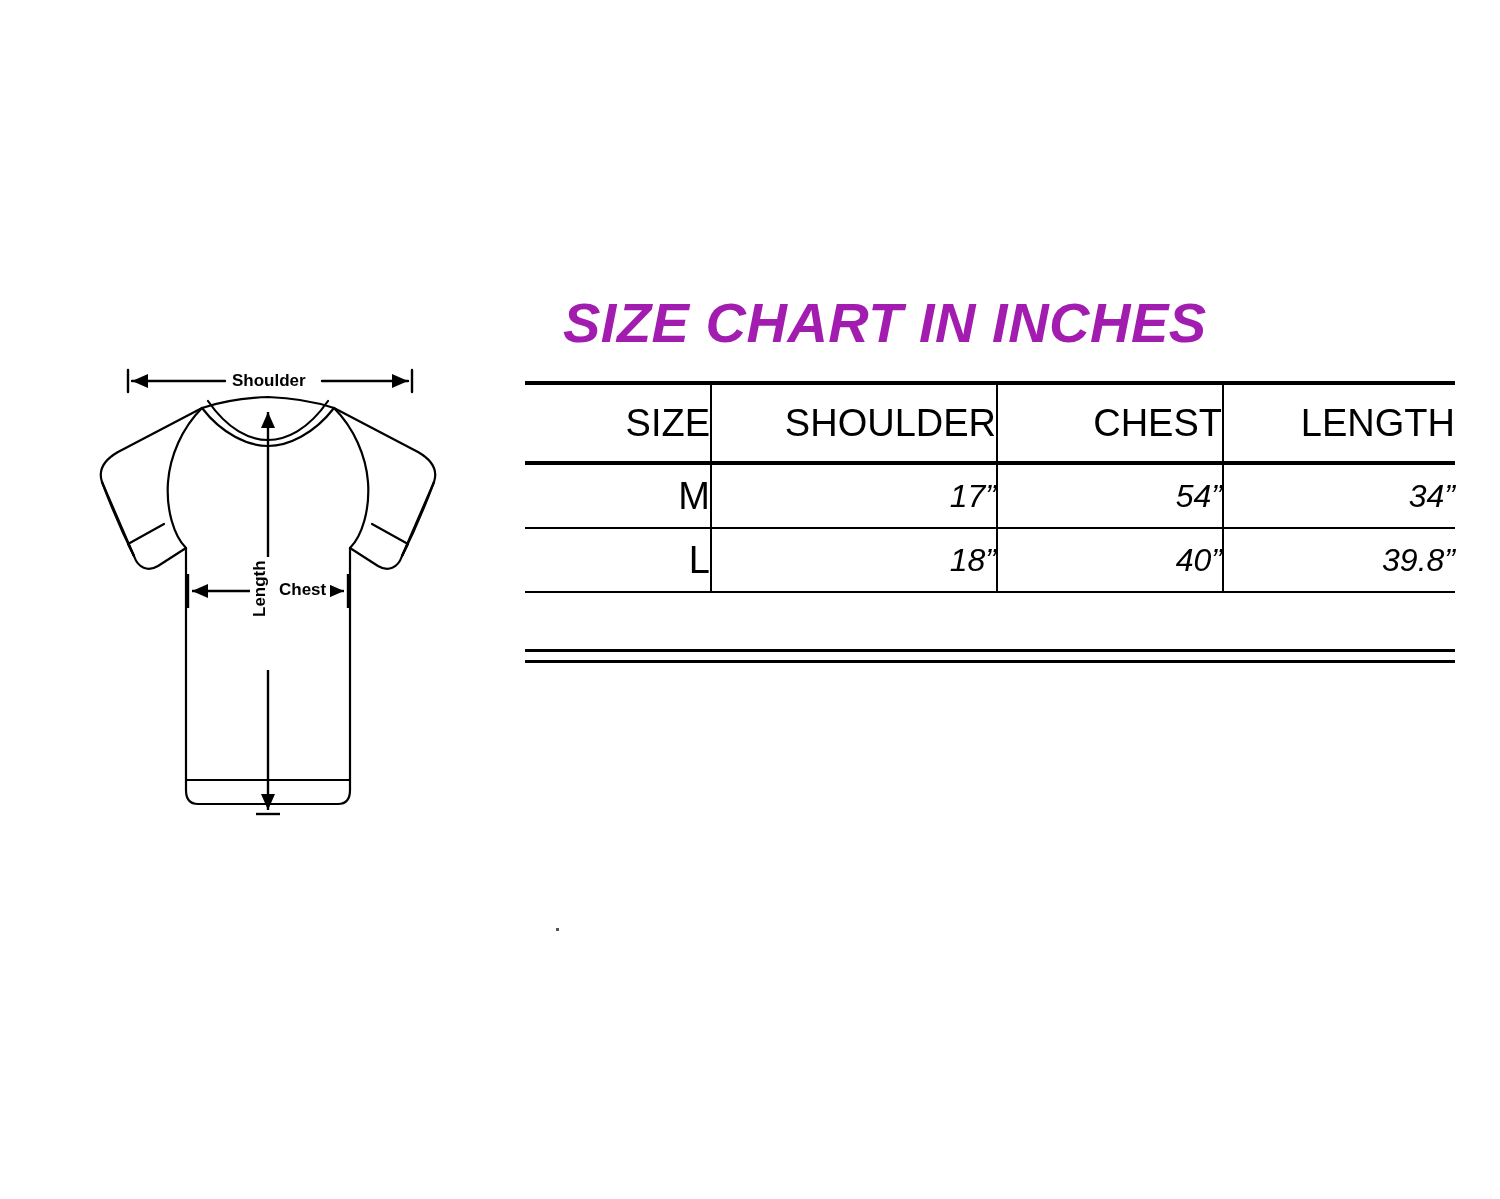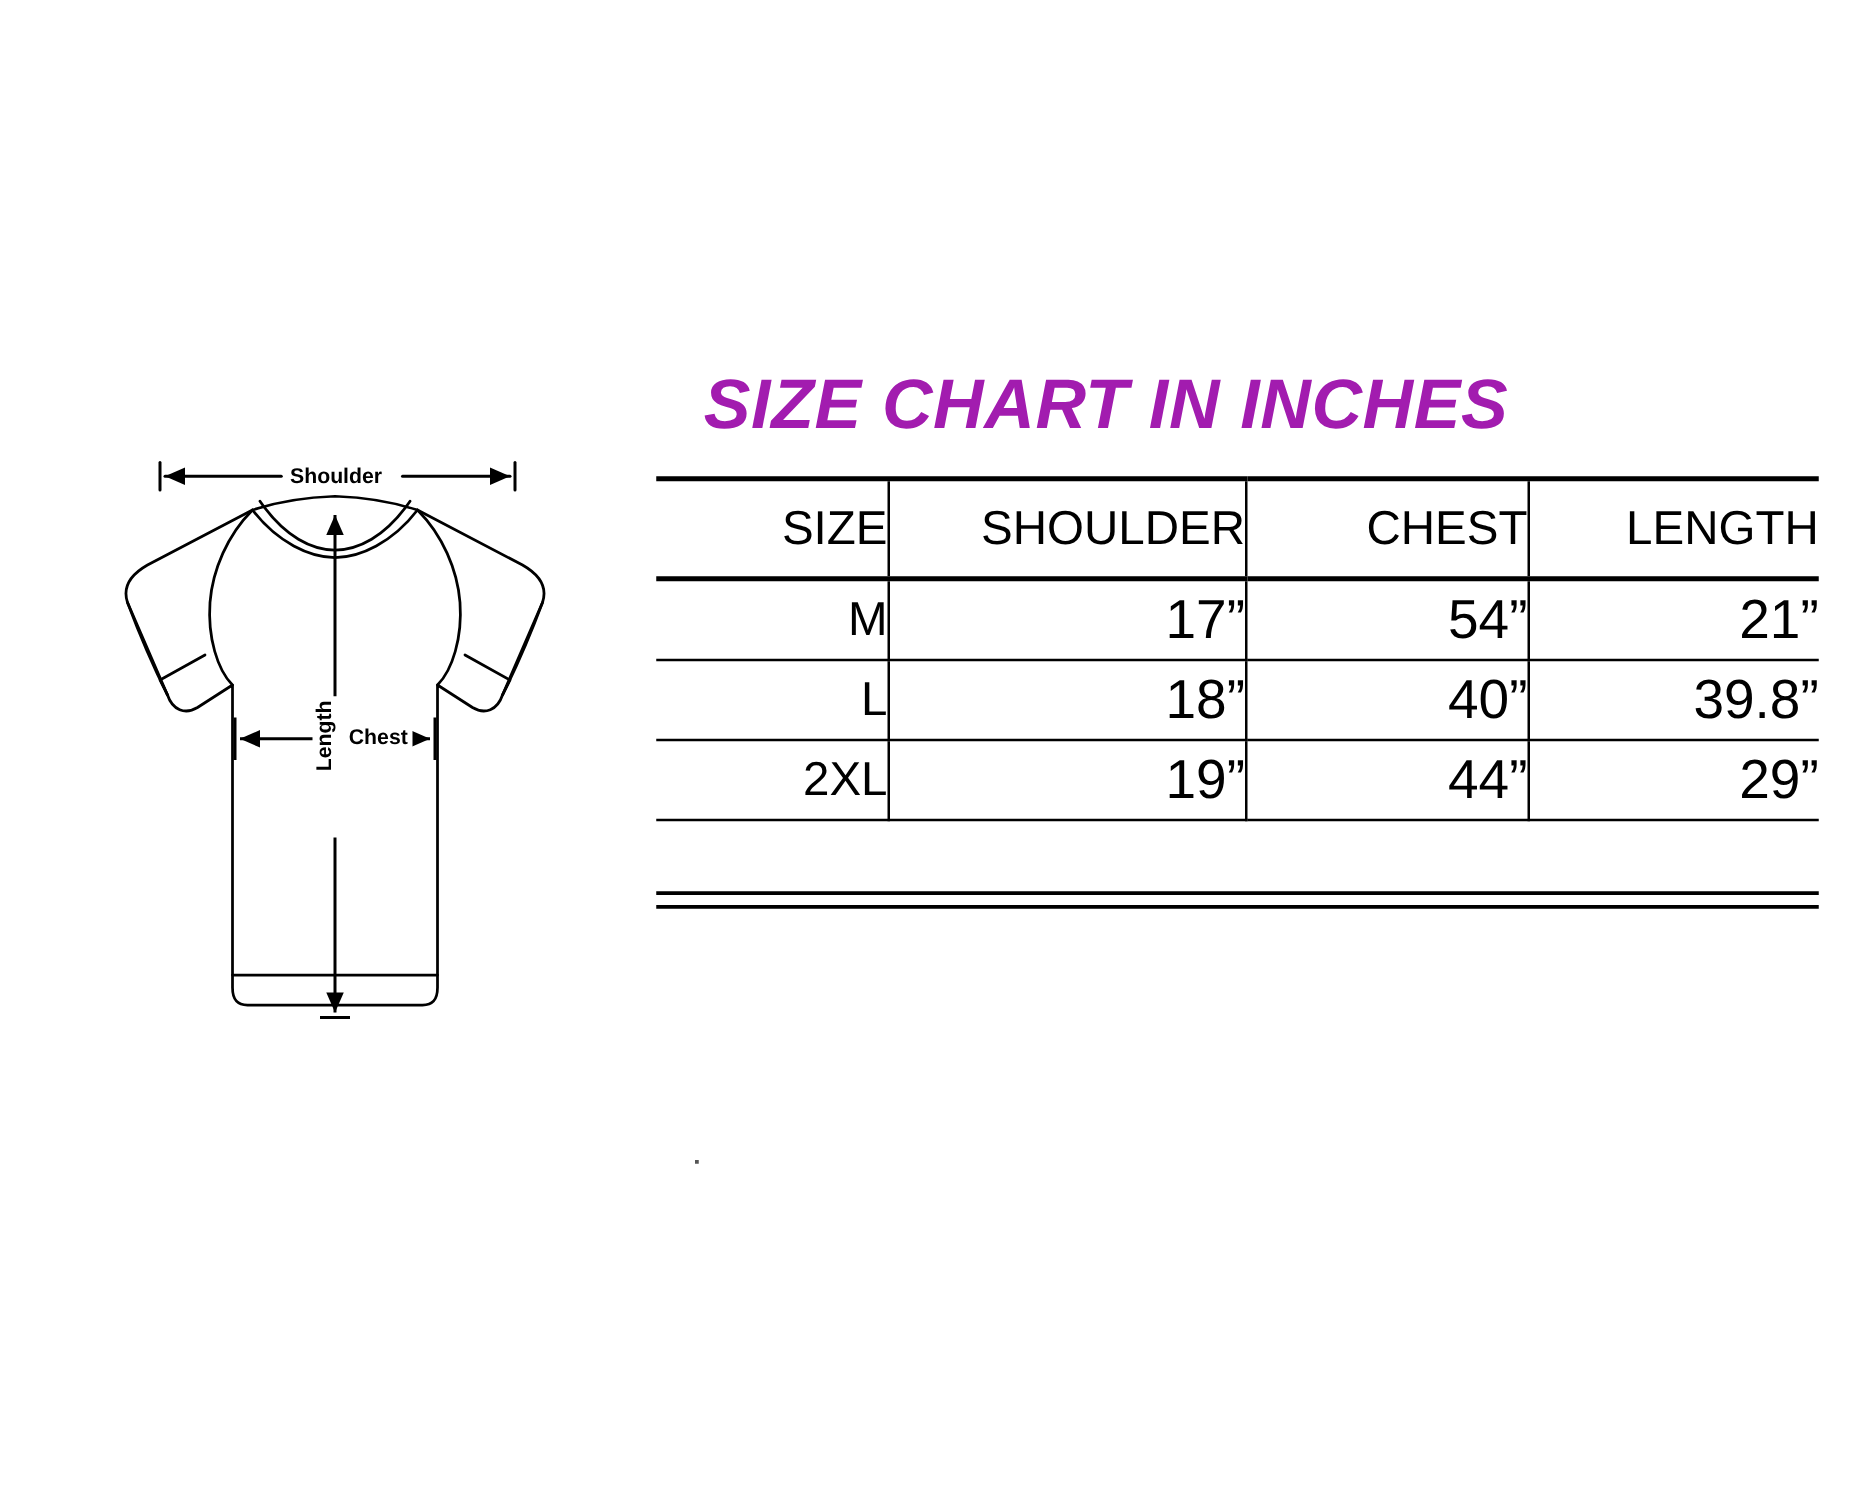--- a/index.html
+++ b/index.html
@@ -92,21 +92,22 @@
   table.size-table thead th {
     font-family: "Liberation Sans", sans-serif;
     font-weight: normal;
     font-size: 38px;
     height: 76px;
     border-top: 4px solid #000;
     border-bottom: 4px solid #000;
   }
   table.size-table tbody td {
     font-family: "Liberation Sans", sans-serif;
-    font-size: 44px;
+    font-style: italic;
+    font-size: 32px;
     height: 62px;
     border-bottom: 2px solid #000;
   }
   table.size-table tbody td.size-cell {
     font-style: normal;
     font-size: 38px;
     border-right: 2px solid #000;
   }
   table.size-table tbody td.val-sh {
     border-right: 2px solid #000;
@@ -236,34 +237,28 @@
         <th class="h-sh">SHOULDER</th>
         <th class="h-ch">CHEST</th>
         <th class="h-len">LENGTH</th>
       </tr>
     </thead>
     <tbody>
       <tr>
         <td class="size-cell">M</td>
         <td class="val-sh">17”</td>
         <td class="val-ch">54”</td>
-        <td class="val-len">21”</td>
+        <td class="val-len">34”</td>
       </tr>
       <tr>
         <td class="size-cell">L</td>
         <td class="val-sh">18”</td>
         <td class="val-ch">40”</td>
         <td class="val-len">39.8”</td>
       </tr>
-      <tr>
-        <td class="size-cell">2XL</td>
-        <td class="val-sh">19”</td>
-        <td class="val-ch">44”</td>
-        <td class="val-len">29”</td>
-      </tr>
     </tbody>
   </table>
 
   <div id="tail-rule-1"></div>
   <div id="tail-rule-2"></div>
 </div>
 
 <span class="dot" style="left:556px; top:928px;"></span>
 
 </body></html>

